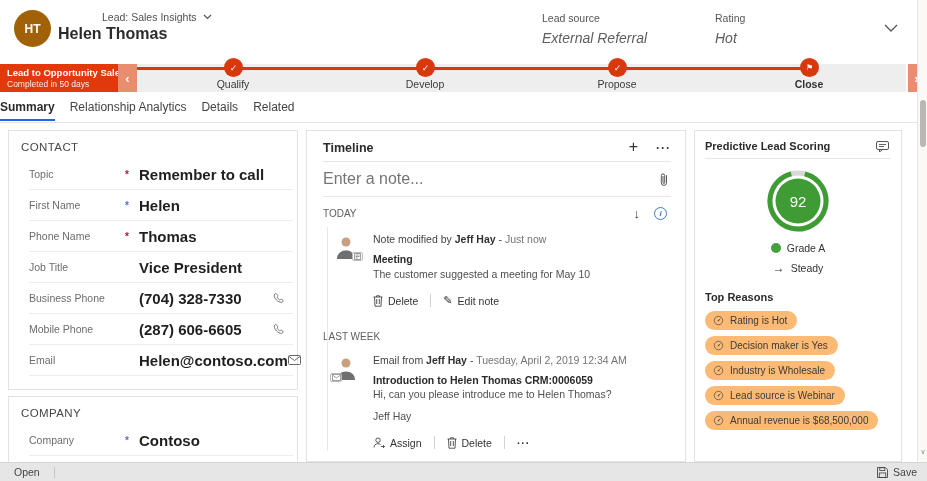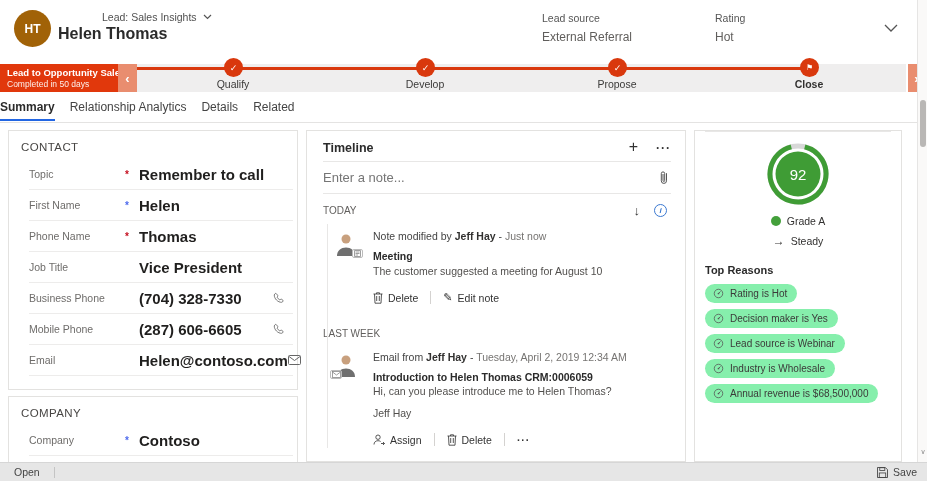--- a/index.html
+++ b/index.html
@@ -9,21 +9,21 @@
 
   
   .avatar { position:absolute; left:14px; top:10px; width:37px; height:37px; border-radius:50%;
             background:#a16207; color:#fff; font-size:12px; font-weight:bold;
             display:flex; align-items:center; justify-content:center; }
   .rec-type { position:absolute; left:58px; top:11px; font-size:10.5px; color:#505050;
               display:flex; align-items:center; gap:6px; cursor:pointer;padding-left:44px; }
   .rec-name { position:absolute; left:58px; top:25px; font-size:16px; font-weight:600; color:#2b2b2b; }
   .hdr-field { position:absolute; top:12px; }
   .hf-label { font-size:10.5px; color:#555; }
-  .hf-value { font-size:12px; color:#605E5C; margin-top:6px; }
+  .hf-value { font-size:14px; color:#605E5C; margin-top:6px;font-style:italic; }
   .hdr-chev { position:absolute; left:884px; top:24px; cursor:pointer; }
 
   
   .bpf-box { position:absolute; left:0; top:64px; width:118px; height:28px; background:#E1380C;
              color:#fff; padding:3px 7px; overflow:hidden; }
   .bpf-name { font-size:9.5px; font-weight:bold; white-space:nowrap; }
   .bpf-status { font-size:8.5px; opacity:.92; margin-top:1px; white-space:nowrap; }
   .bpf-nav { position:absolute; top:64px; width:19px; height:28px; background:#E98D6F; color:#fff;
              font-size:13px; font-weight:bold; display:flex; align-items:center; justify-content:center;
              cursor:pointer; }
@@ -53,21 +53,21 @@
   .fvalue { flex:1; font-size:15px; font-weight:bold; color:#201F1E; }
   .ficon  { flex:none; margin-right:8px; }
 
   
   .tl-hdr { display:flex; align-items:flex-start; padding:10px 14px 6px 16px; }
   .tl-title { font-size:12.5px; font-weight:bold; color:#2b2b2b; flex:1; }
   .tl-plus { font-size:16px; color:#333; margin-right:18px; cursor:pointer; line-height:12px; }
   .tl-more { font-size:12px; color:#333; cursor:pointer; letter-spacing:1px; font-weight:bold; }
   .tl-div { border-top:1px solid #E8E7E6; margin:0 14px 0 16px; }
   .tl-note { display:flex; align-items:center; padding:8px 16px 8px 16px; }
-  .tl-note input { flex:1; border:none; outline:none; font-size:13px; color:#777;
+  .tl-note input { flex:1; border:none; outline:none; font-size:16px; color:#777;
                    font-family:"Liberation Sans",sans-serif; background:transparent; }
   .tl-ghdr { display:flex; align-items:center; padding:9px 18px 6px 16px; font-size:10px; color:#605E5C; }
   .tl-ghdr .sp { flex:1; }
   .dl-arrow { font-size:13px; color:#333; margin-right:14px; cursor:pointer; }
   .info-i { width:13px; height:13px; border:1px solid #3B79D1; color:#3B79D1; border-radius:50%;
             font-size:8px; font-style:italic; font-weight:bold; display:flex; align-items:center;
             justify-content:center; cursor:pointer; }
   .tl-bodyarea { position:relative; margin-left:16px; }
   .tl-spine { position:absolute; left:4px; top:0; bottom:6px; width:1px; background:#E8E7E6; }
   .tl-entry { display:flex; padding:6px 14px 4px 10px; }
@@ -92,21 +92,21 @@
   .gauge { position:relative; width:64px; height:64px; margin:10px auto 0; }
   .gauge-score { position:absolute; inset:0; display:flex; align-items:center; justify-content:center;
                  color:#fff; font-size:15px; }
   .grade-row { display:flex; align-items:center; justify-content:center; gap:6px; margin-top:9px;
                font-size:10.5px; color:#323130; }
   .grade-dot { width:10px; height:10px; border-radius:50%; background:#44A03B; }
   .trend-row { display:flex; align-items:center; justify-content:center; gap:6px; margin-top:7px;
                font-size:10.5px; color:#323130; }
   .trend-arrow { font-size:12px; }
   .reasons-title { font-size:11px; font-weight:bold; color:#2b2b2b; margin:16px 0 8px 10px; }
-  .pill { display:inline-flex; align-items:center; gap:6px; background:#86efac; border-radius:11px;
+  .pill { display:inline-flex; align-items:center; gap:6px; background:#fdba74; border-radius:11px;
           height:19px; padding:0 10px 0 8px; margin:0 0 6px 10px; font-size:10px; color:#3B3A39;
           white-space:nowrap; }
   .pill-wrap { display:flex; flex-direction:column; align-items:flex-start; }
 
   
   .scrollbar { position:absolute; left:917px; top:0; width:10px; height:462px; background:#FAF9F8;
                border-left:1px solid #E6E5E4; }
   .sb-thumb { position:absolute; left:2px; top:100px; width:6px; height:47px; background:#B9B7B5;
               border-radius:3px; cursor:grab; }
   .sb-arrow { position:absolute; left:1px; top:448px; width:8px; font-size:7px; color:#888; text-align:center;
@@ -294,21 +294,21 @@
           </div>
         </div>
         <div class="tl-content">
           <div class="tl-ehdr">
             <span>Note modified by</span>
             <b>Jeff Hay</b>
             <span>-</span>
             <span class="time">Just now</span>
           </div>
           <div class="tl-etitle">Meeting</div>
-          <div class="tl-ebody">The customer suggested a meeting for August 10</div>
+          <div class="tl-ebody">The customer suggested a meeting for May 10</div>
           <div class="tl-actions">
             <div class="tl-act">
               <svg width="10" height="12" viewBox="0 0 10 12">
                   <path d="M0.5 2h9 M3.5 2V0.8h3V2 M1.5 2l.5 9.2h6l.5-9.2 M3.7 4v5 M6.3 4v5" fill="none" stroke="#444" stroke-width="0.9"></path>
                 </svg>
               <span>Delete</span>
             </div>
             <div class="tl-sep"></div>
             <div class="tl-act">
               <span style="font-size:11px">✎</span>
@@ -363,20 +363,30 @@
             </div>
             <div class="tl-sep"></div>
             <div class="tl-act" style="font-weight:bold; letter-spacing:1px;">···</div>
           </div>
         </div>
       </div>
     </div>
   </div>
 
   <div class="card" style="left:694px; top:130px; width:208px; height:332px; overflow:hidden;">
+    <div class="sc-hdr">
+      <div class="sc-title">Predictive Lead Scoring</div>
+      <span>
+        <svg width="13" height="11" viewBox="0 0 13 11">
+            <rect x="0.5" y="0.5" width="12" height="8" rx="1.5" fill="none" stroke="#555"></rect>
+            <path d="M3.5 9v2l2.5-2" fill="none" stroke="#555"></path>
+            <path d="M3 3.5h7 M3 5.5h5" stroke="#555" stroke-width="0.9"></path>
+          </svg>
+      </span>
+    </div>
     <div class="sc-div"></div>
 
     <div class="gauge">
       <svg width="64" height="64" viewBox="0 0 64 64">
         <circle cx="32" cy="32" r="28" fill="none" stroke="#D8D8D8" stroke-width="5"></circle>
         <circle cx="32" cy="32" r="28" fill="none" stroke="#3F9C35" stroke-width="5" stroke-dasharray="162 176" transform="rotate(-76 32 32)"></circle>
         <circle cx="32" cy="32" r="22.5" fill="#3F9C35"></circle>
       </svg>
       <div class="gauge-score">92</div>
     </div>
@@ -408,29 +418,29 @@
             <circle cx="7" cy="7" r="1.1" fill="#555"></circle>
           </svg>
         <span>Decision maker is Yes</span>
       </div>
       <div class="pill">
         <svg width="11" height="11" viewBox="0 0 14 14">
             <circle cx="7" cy="7" r="5.4" fill="none" stroke="#555" stroke-width="1"></circle>
             <path d="M7 7l2.6-2.6" stroke="#555" stroke-width="1.1"></path>
             <circle cx="7" cy="7" r="1.1" fill="#555"></circle>
           </svg>
-        <span>Lead source is Webinar</span>
+        <span>Industry is Wholesale</span>
       </div>
       <div class="pill">
         <svg width="11" height="11" viewBox="0 0 14 14">
             <circle cx="7" cy="7" r="5.4" fill="none" stroke="#555" stroke-width="1"></circle>
             <path d="M7 7l2.6-2.6" stroke="#555" stroke-width="1.1"></path>
             <circle cx="7" cy="7" r="1.1" fill="#555"></circle>
           </svg>
-        <span>Industry is Wholesale</span>
+        <span>Lead source is Webinar</span>
       </div>
       <div class="pill">
         <svg width="11" height="11" viewBox="0 0 14 14">
             <circle cx="7" cy="7" r="5.4" fill="none" stroke="#555" stroke-width="1"></circle>
             <path d="M7 7l2.6-2.6" stroke="#555" stroke-width="1.1"></path>
             <circle cx="7" cy="7" r="1.1" fill="#555"></circle>
           </svg>
         <span>Annual revenue is $68,500,000</span>
       </div>
     </div>

